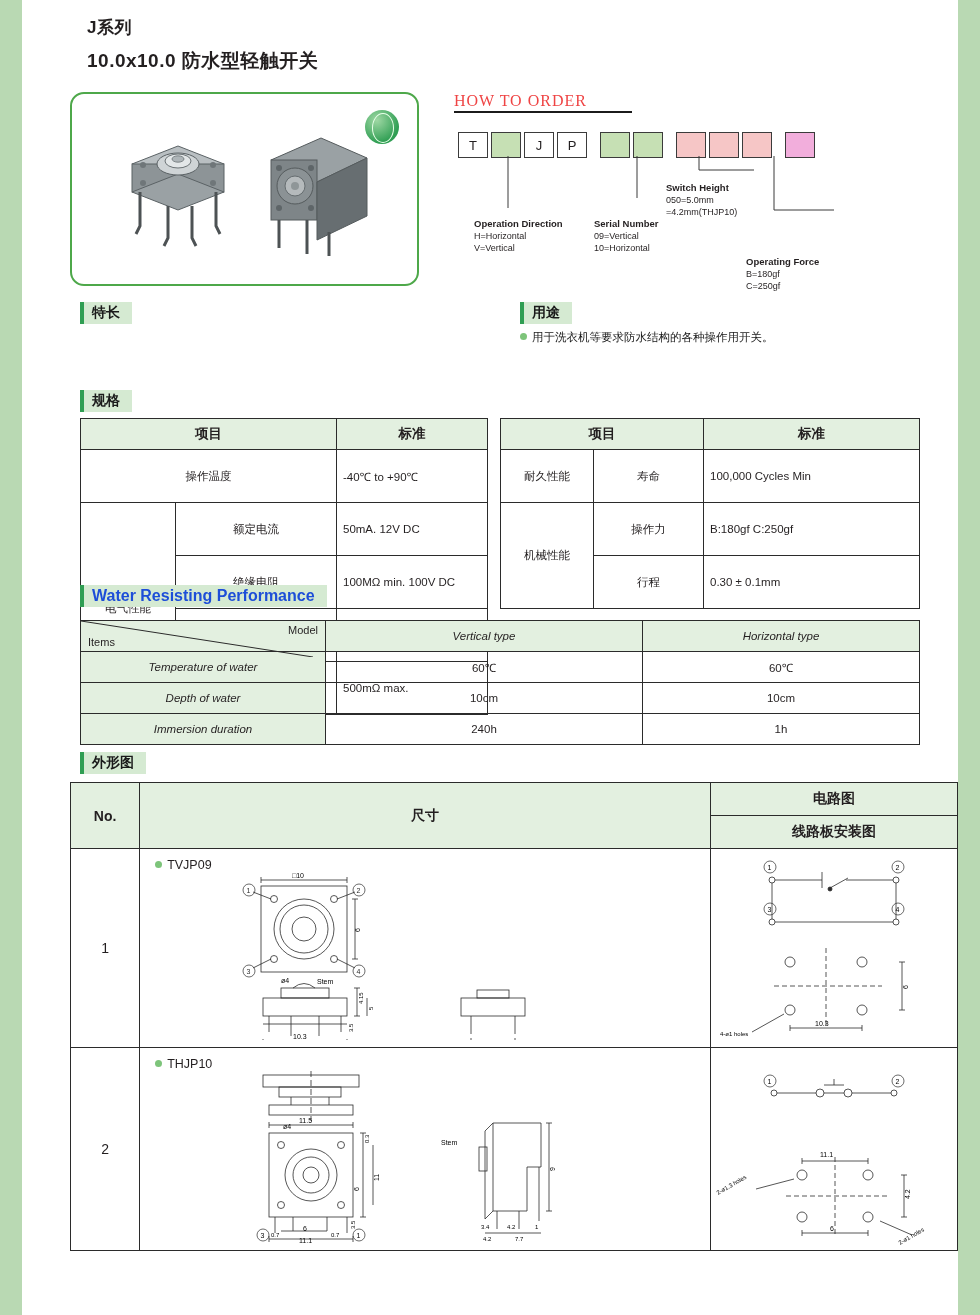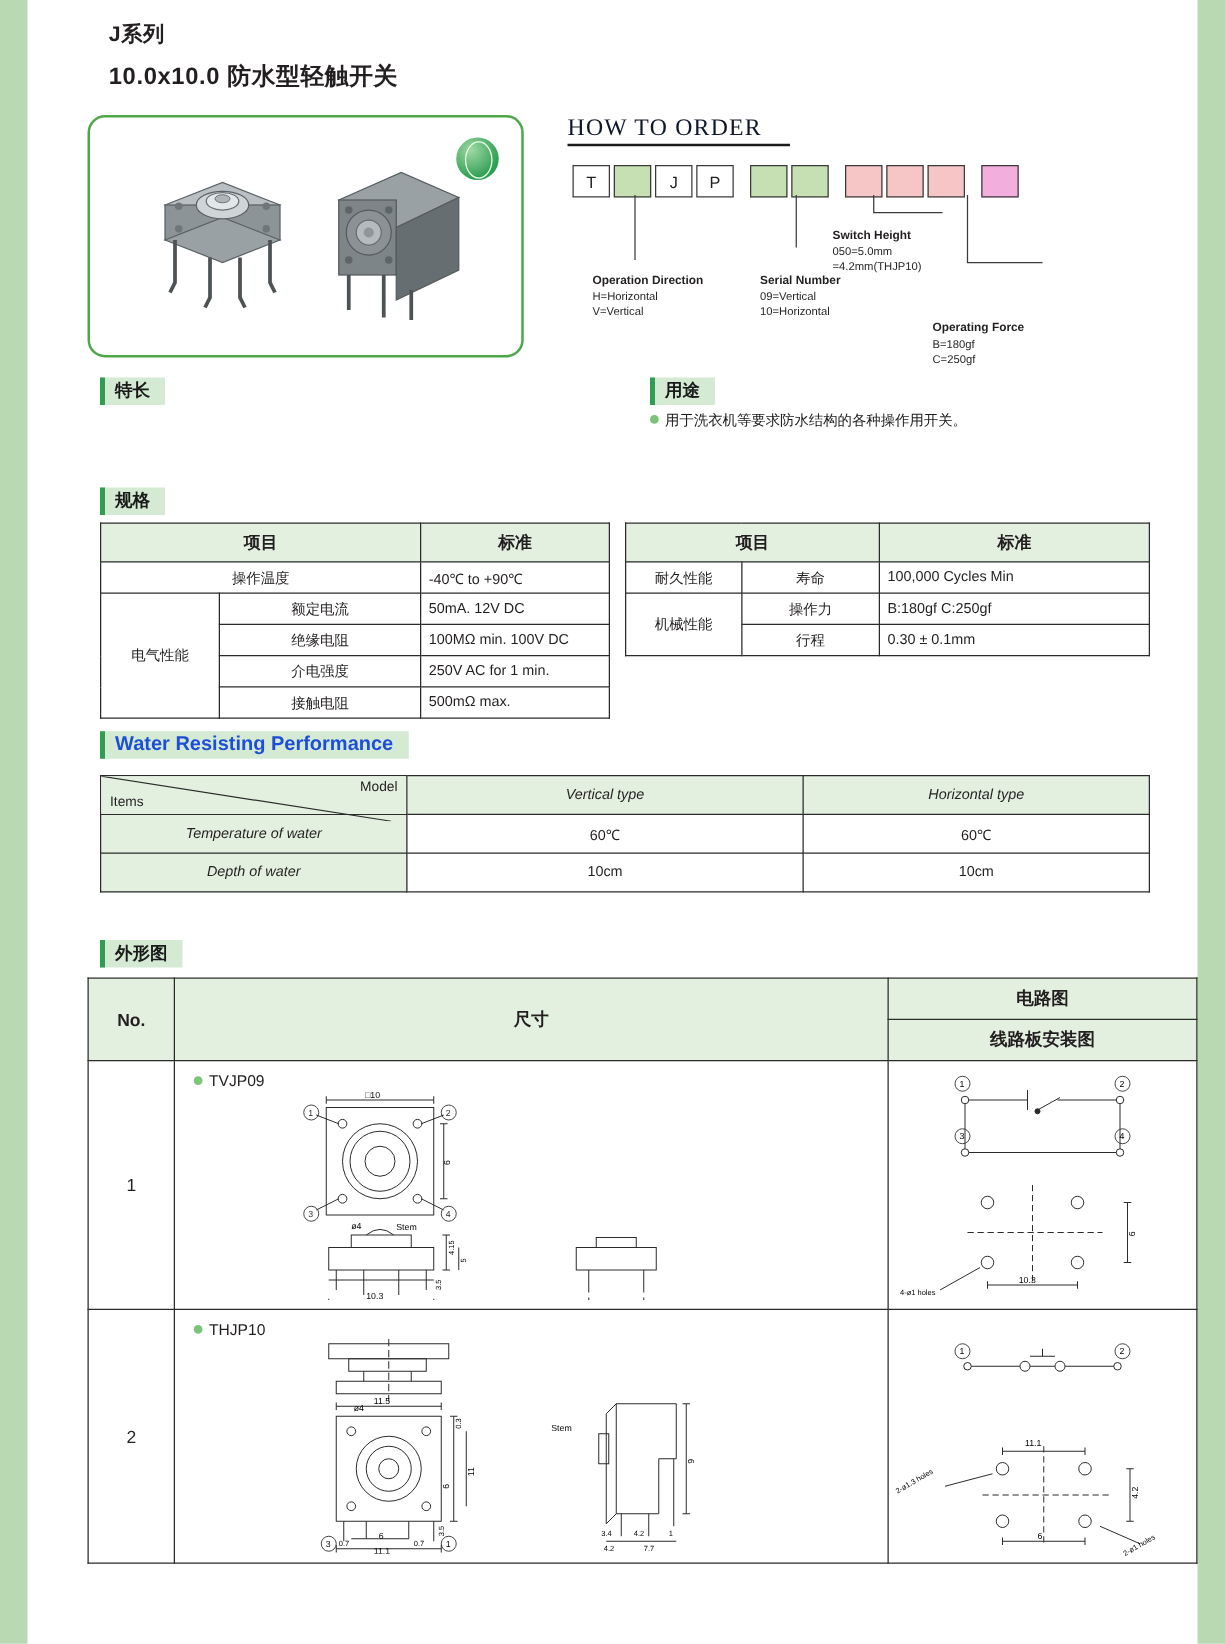--- a/index.html
+++ b/index.html
@@ -24,41 +24,41 @@
   
   .photo-box{position:absolute;left:48px;top:92px;width:345px;height:190px;border:2px solid #4ea84a;border-radius:14px;background:#fff;}
   .sw-a{position:absolute;left:40px;top:40px;}
   .sw-b{position:absolute;left:185px;top:30px;}
   .globe{position:absolute;right:18px;top:16px;width:34px;height:34px;border-radius:50%;
     background:radial-gradient(circle at 35% 30%,#9fd8a4,#2f9e53 70%);}
   .globe:after{content:"";position:absolute;left:7px;top:3px;width:20px;height:28px;border:1px solid #e9ffe9;border-radius:50%;}
 
   
   .hto{position:absolute;left:432px;top:92px;width:470px;height:200px;}
-  .hto-title{font-family:"Liberation Serif",serif;font-size:19px;letter-spacing:1px;color:#0f172a;}
+  .hto-title{font-family:"Liberation Serif",serif;font-size:16px;letter-spacing:1px;color:#ef4444;}
   .hto-underline{width:178px;height:2px;background:#1b1b1b;margin-top:1px;}
   .code-row{position:absolute;left:4px;top:40px;display:flex;gap:3px;align-items:flex-start;}
   .cell{width:28px;height:24px;border:1px solid #3b3b3b;display:flex;align-items:center;justify-content:center;font-size:13px;background:#fff;}
   .cell.g{background:#c6e0b4;}
   .cell.p{background:#f6c6c6;}
   .cell.k{background:#f2aedc;}
   .gap{width:7px;}
   .lbl{position:absolute;font-size:9px;line-height:12px;}
   .lbl b{font-size:9.5px;}
 
   
   .chip{position:absolute;background:#d5ead2;border-left:4px solid #2f9e53;padding:2px 12px 2px 8px;font-size:14px;font-weight:bold;color:#1a1a1a;}
   .chip.en{font-size:16px;color:#1d4ed8;background:#d5ead2;}
 
   .feat-text{position:absolute;font-size:11.5px;line-height:19px;color:#1a1a1a;}
   .dot{display:inline-block;width:7px;height:7px;border-radius:50%;background:#7dc47a;margin-right:5px;vertical-align:1px;}
 
   
   table{border-collapse:collapse;font-size:11.5px;}
-  .spec td{border:1px solid #2b2b2b;padding:2px 6px;height:20px;}
+  .spec td{border:1px solid #2b2b2b;padding:16px 6px;height:20px;}
   .spec .hd{background:#e3f0e0;text-align:center;font-size:13.5px;font-weight:bold;padding:5px 6px;}
   .ctr{text-align:center;}
   .lft{text-align:left;padding-left:10px;}
 
   .wtable td{border:1px solid #2b2b2b;padding:5px 6px;text-align:center;height:20px;}
   .wtable .lbl-cell{background:#e3f0e0;text-align:center;font-style:italic;}
   .diag-cell{background:#e3f0e0;position:relative;height:36px;padding:0;}
   .diag-cell .m{position:absolute;right:7px;top:3px;font-size:11px;}
   .diag-cell .i{position:absolute;left:7px;bottom:3px;font-size:11px;}
   .diag-cell svg{position:absolute;left:0;top:0;}
@@ -148,21 +148,21 @@
       <path d="M245 4 L245 18 L300 18" stroke="#3b3b3b" stroke-width="1" fill="none"></path>
       <path d="M320 4 L320 58 L380 58" stroke="#3b3b3b" stroke-width="1" fill="none"></path>
     </svg>
 
     <div class="lbl" style="left:20px;top:126px;width:120px;">
       <b>Operation Direction</b><br>
       <span>H=Horizontal</span><br>
       <span>V=Vertical</span>
     </div>
 
-    <div class="lbl" style="left:154px;top:126px;width:110px;">
+    <div class="lbl" style="left:140px;top:126px;width:110px;">
       <b>Serial Number</b><br>
       <span>09=Vertical</span><br>
       <span>10=Horizontal</span>
     </div>
 
     <div class="lbl" style="left:212px;top:90px;width:130px;">
       <b>Switch Height</b><br>
       <span>050=5.0mm</span><br>
       <span>=4.2mm(THJP10)</span>
     </div>
@@ -253,20 +253,25 @@
     </tr>
     <tr>
       <td class="lbl-cell">Temperature of water</td>
       <td>60℃</td>
       <td>60℃</td>
     </tr>
     <tr>
       <td class="lbl-cell">Depth of water</td>
       <td>10cm</td>
       <td>10cm</td>
+    </tr>
+    <tr>
+      <td class="lbl-cell">Immersion duration</td>
+      <td>240h</td>
+      <td>1h</td>
     </tr>
   </tbody>
     </table>
 
   <div class="chip" style="left:58px;top:752px;">外形图</div>
 
   <table class="otable" style="position:absolute;left:48px;top:782px;">
     <tbody>
         <tr>
       <td class="hcell no-cell" rowspan="2">No.</td>

